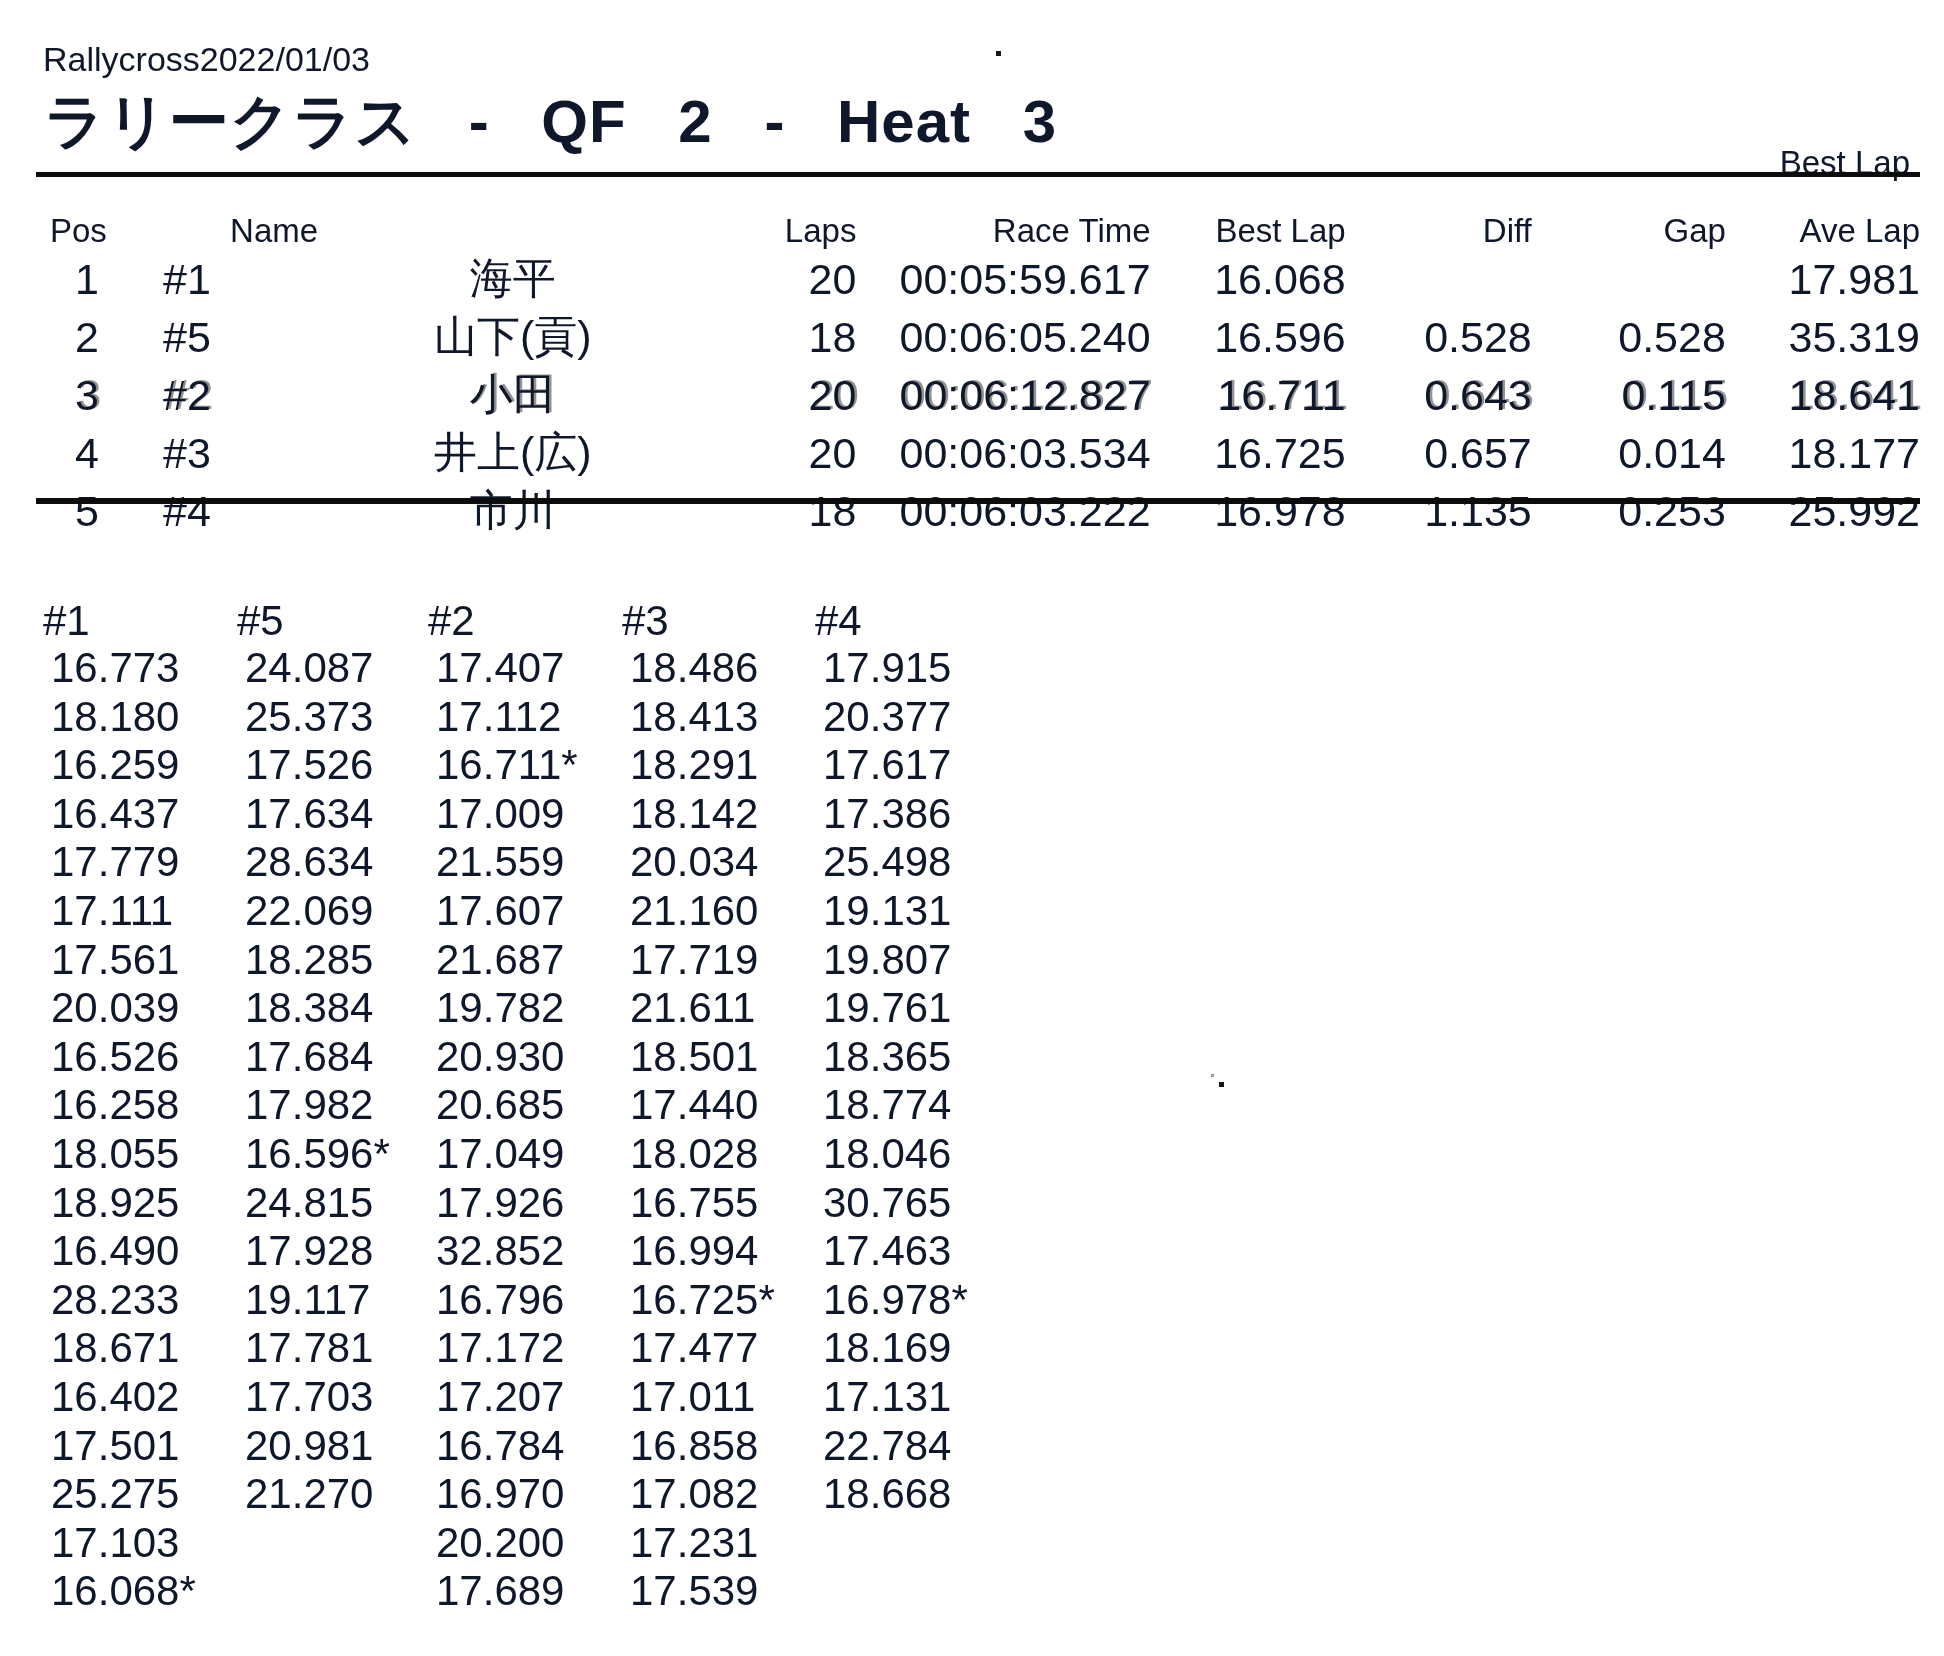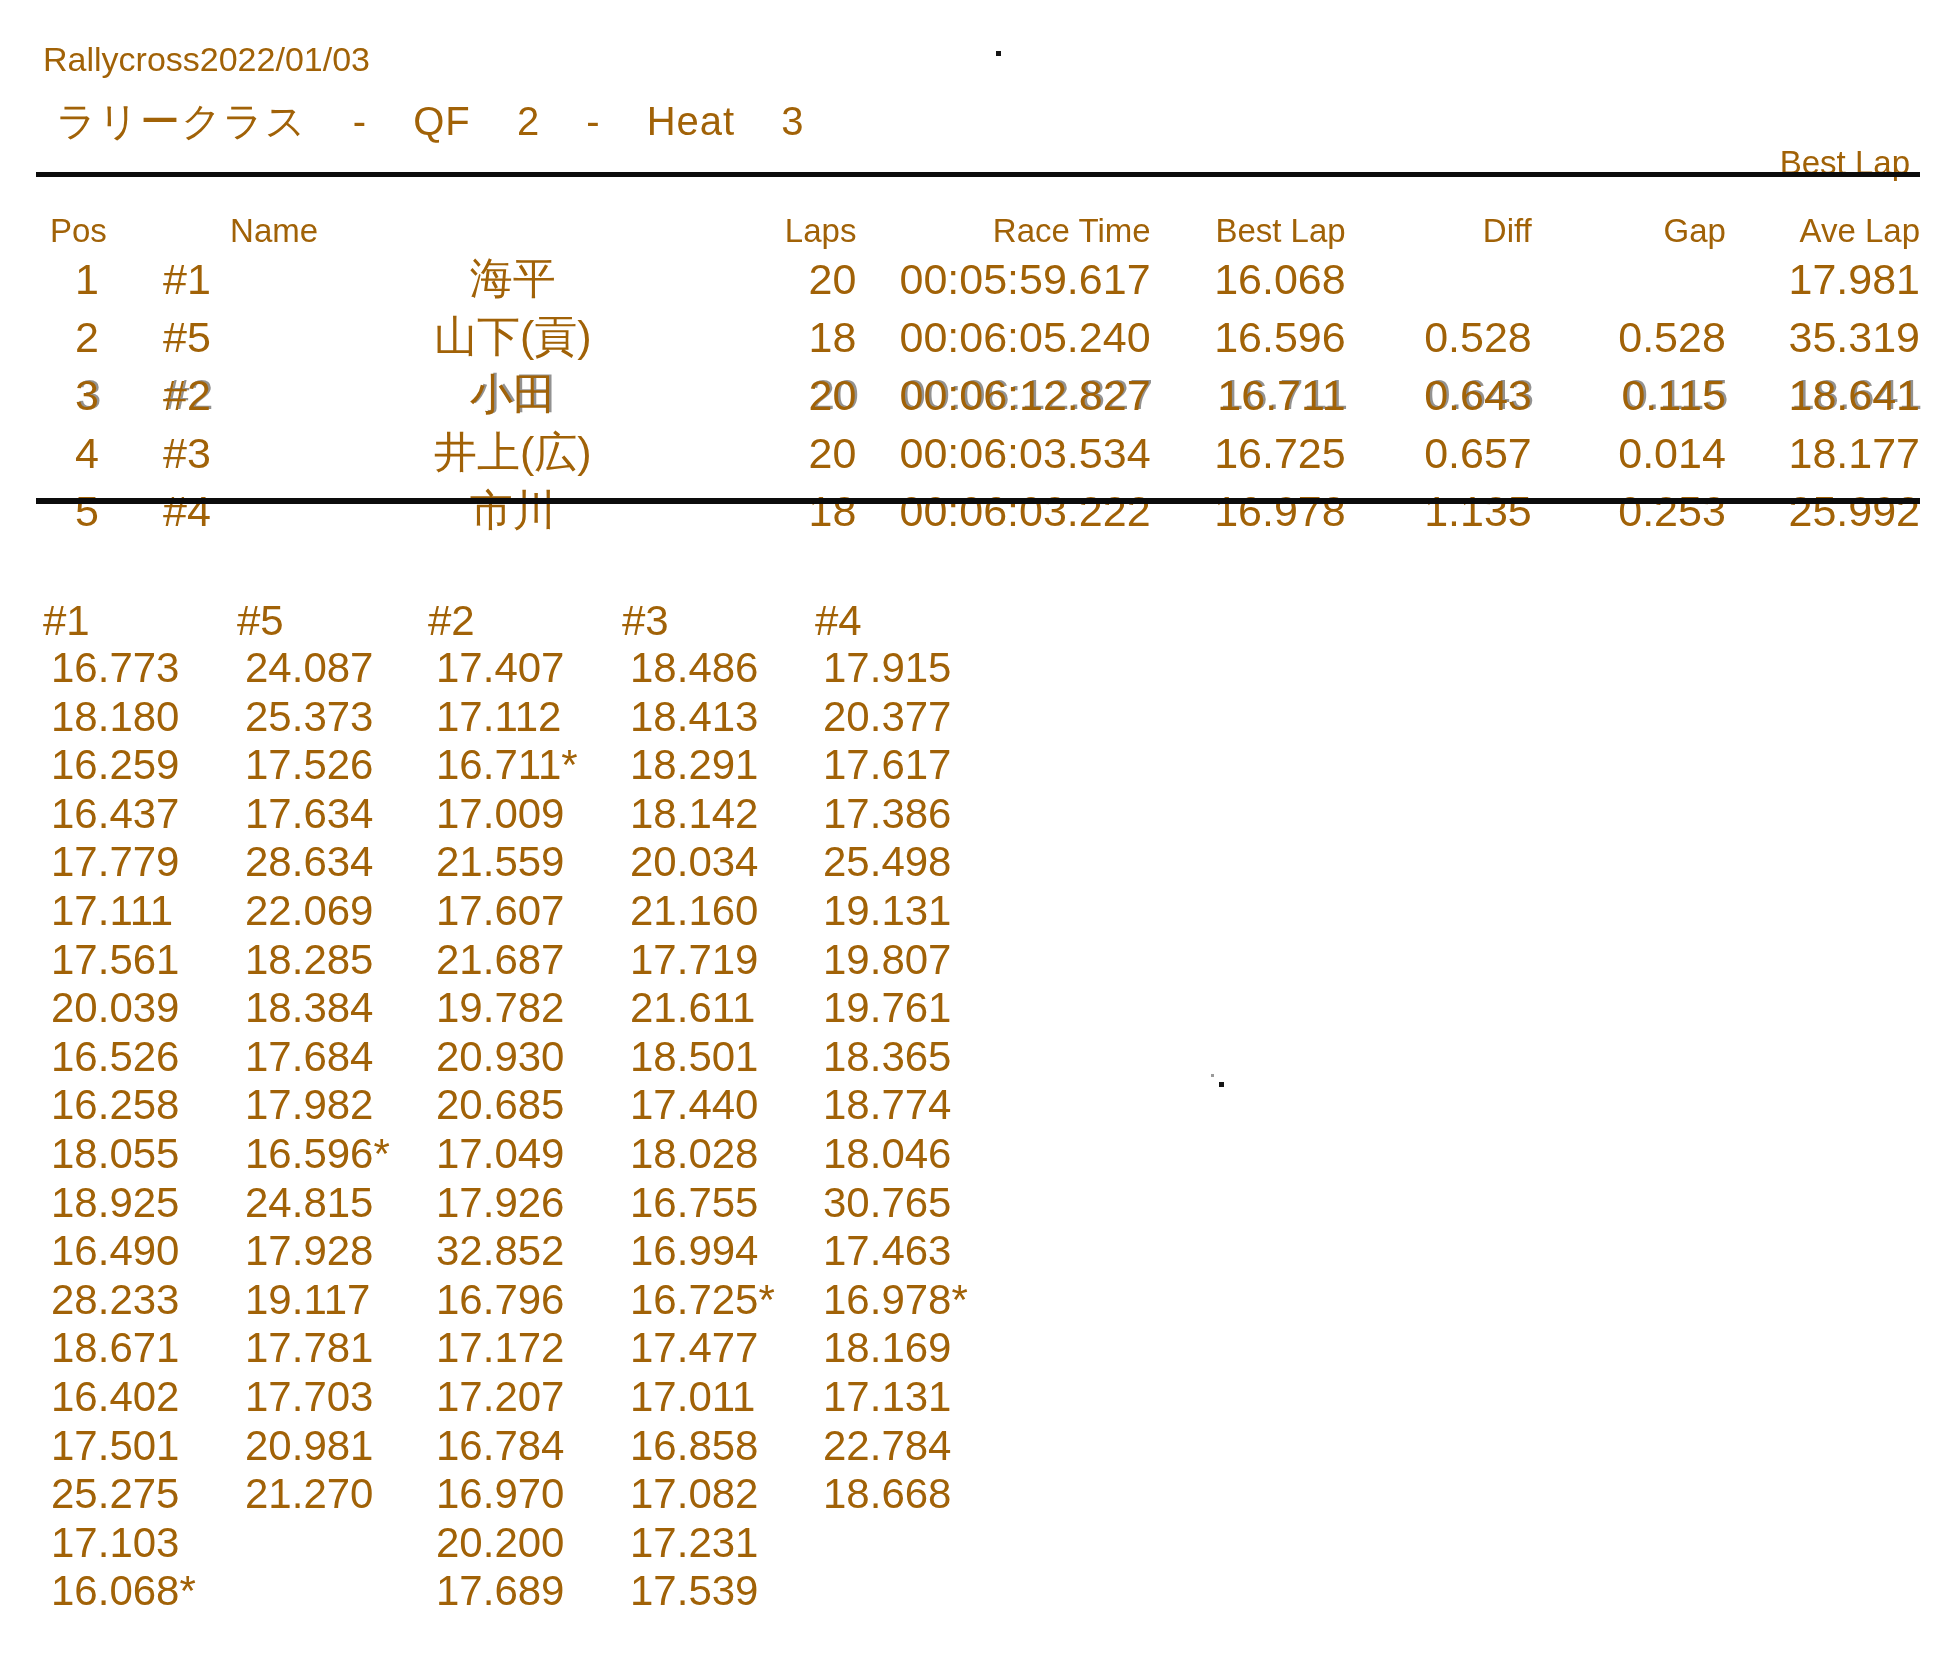--- a/index.html
+++ b/index.html
@@ -1,22 +1,22 @@
 <!DOCTYPE html>
 <html><head>
 <meta charset="utf-8">
 <style>
   html,body { margin:0; padding:0; }
   .page {
     position:relative; width:1944px; height:1656px; background:#ffffff;
-    font-family:"Liberation Sans","DejaVu Sans",sans-serif; color:#a16207; overflow:hidden;
+    font-family:"Liberation Sans","DejaVu Sans",sans-serif; color:#0f172a; overflow:hidden;
   }
   .event-line { position:absolute; left:43px; top:40px; font-size:34px; white-space:nowrap; }
   .title {
-    position:absolute; left:40px; top:78px; margin:16px; font-size:40px; font-weight:normal;
+    position:absolute; left:40px; top:78px; margin:4px; font-size:60px; font-weight:bold;
     letter-spacing:1px; word-spacing:34px; white-space:nowrap;
   }
   .bestlap-note { position:absolute; right:34px; top:144px; font-size:33px; }
   .rule { position:absolute; left:36px; width:1884px; background:#0c0c0c; }
   .rule-top { top:172px; height:5px; }
   .rule-bottom { top:498px; height:6px; }
 
   table.results { position:absolute; left:40px; top:206px; width:1880px; border-collapse:collapse; table-layout:fixed; }
   table.results th {
     font-size:33px; font-weight:normal; text-align:right; vertical-align:bottom;

